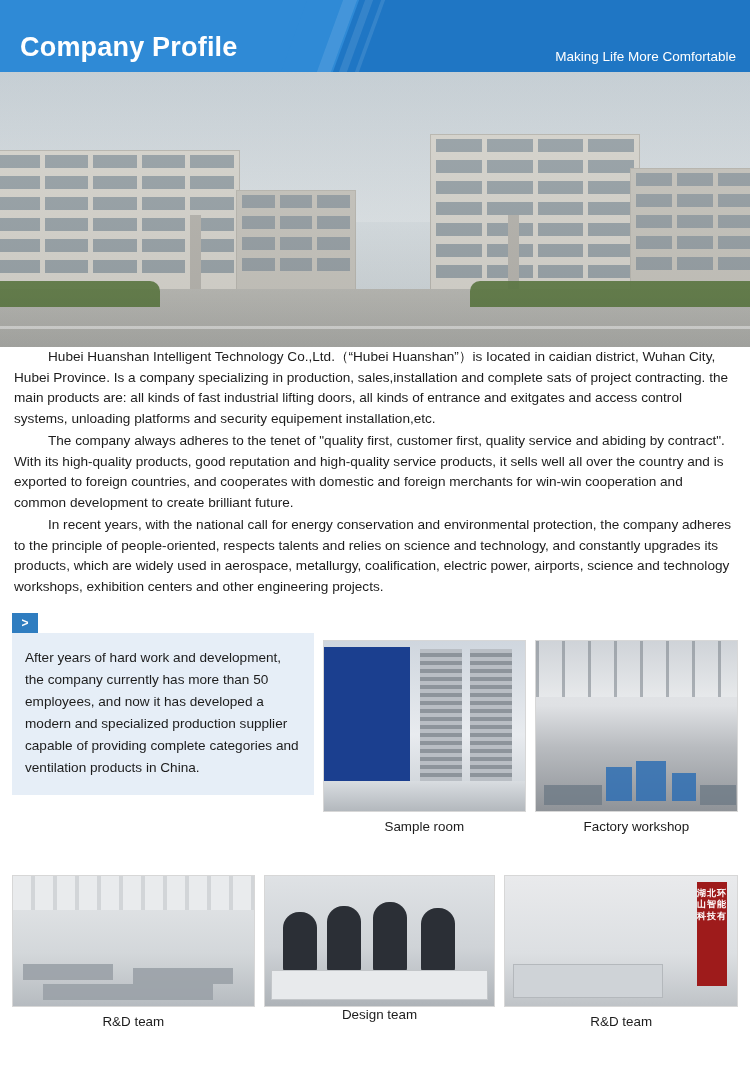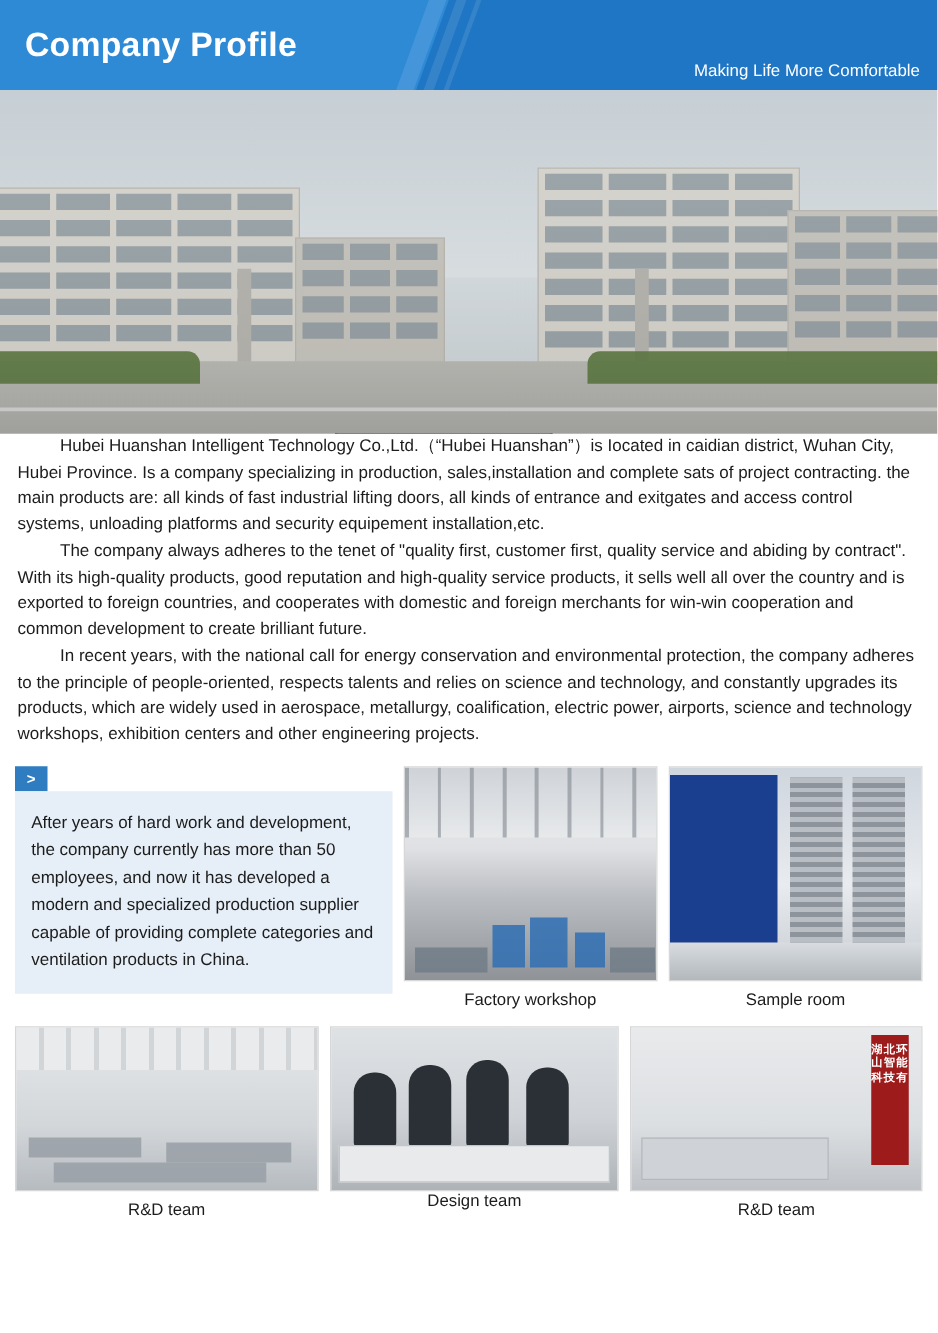--- a/index.html
+++ b/index.html
@@ -41,21 +41,21 @@
     position: absolute;
     top: 0; height: 72px;
     background: rgba(255,255,255,0.10);
     transform: skewX(-20deg);
   }
   .hs1 { left: 330px; width: 14px; }
   .hs2 { left: 352px; width: 8px; }
   .hs3 { left: 368px; width: 4px; }
   .header-title {
     position: absolute;
-    left: 20px; top: 0;
+    left: 20px; top: 11px;
     height: 72px;
     display: flex; align-items: center;
     font-size: 27px;
     font-weight: bold;
     color: #ffffff;
     letter-spacing: 0.2px;
     z-index: 4;
   }
   .header-slogan {
     position: absolute;
@@ -207,20 +207,21 @@
     font-size: 13.4px;
     color: #1c1c1c;
     padding-top: 7px;
   }
 
   
   .photo {
     position: relative;
     overflow: hidden;
     border: 1px solid #d7d7d7;
+    margin-top: 27px;
   }
   .ph-workshop {
     height: 172px;
     background:
       linear-gradient(180deg,#e9eaec 0%, #dfe1e4 38%, #b9bcc0 62%, #8f9398 100%);
   }
   .ph-workshop:before {
     content: "";
     position: absolute; left: 0; top: 0; right: 0; height: 56px;
     background:
@@ -478,38 +479,38 @@
 
   
   <div class="mid-row">
 
     <div class="blue-box-wrap">
       <div class="arrow-tag">&gt;</div>
       <div class="blue-box">After years of hard work and development, the company currently has more than 50 employees, and now it has developed a modern and specialized production supplier capable of providing complete categories and ventilation products in China.</div>
     </div>
 
     <div class="photo-cell">
+      <div class="photo ph-sample">
+        <div class="blue-wall"></div>
+        <div class="slat" style="left:96px;"></div>
+        <div class="slat" style="left:146px;"></div>
+        <div class="floor"></div>
+      </div>
+      <div class="photo-caption">Sample room</div>
+    </div>
+
+    <div class="photo-cell">
       <div class="photo ph-workshop">
         <div class="pal" style="left:8px; width:58px;"></div>
         <div class="box" style="left:70px; width:26px; height:34px;"></div>
         <div class="box" style="left:100px; width:30px; height:40px;"></div>
         <div class="box" style="left:136px; width:24px; height:28px;"></div>
         <div class="pal" style="left:164px; width:36px;"></div>
       </div>
       <div class="photo-caption">Factory workshop</div>
-    </div>
-
-    <div class="photo-cell">
-      <div class="photo ph-sample">
-        <div class="blue-wall"></div>
-        <div class="slat" style="left:96px;"></div>
-        <div class="slat" style="left:146px;"></div>
-        <div class="floor"></div>
-      </div>
-      <div class="photo-caption">Sample room</div>
     </div>
   </div>
 
   
   <div class="bottom-row">
 
     <div style="width:243px;">
       <div class="photo ph-office">
         <div class="ceil"></div>
         <div class="desk" style="left:10px; width:90px; bottom:26px;"></div>

